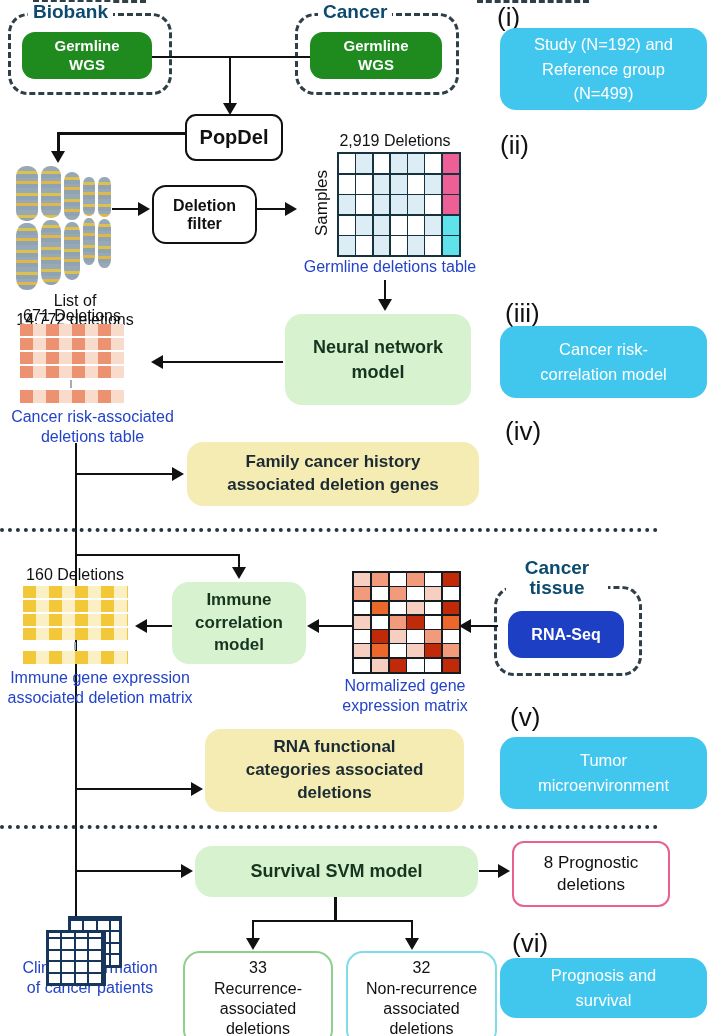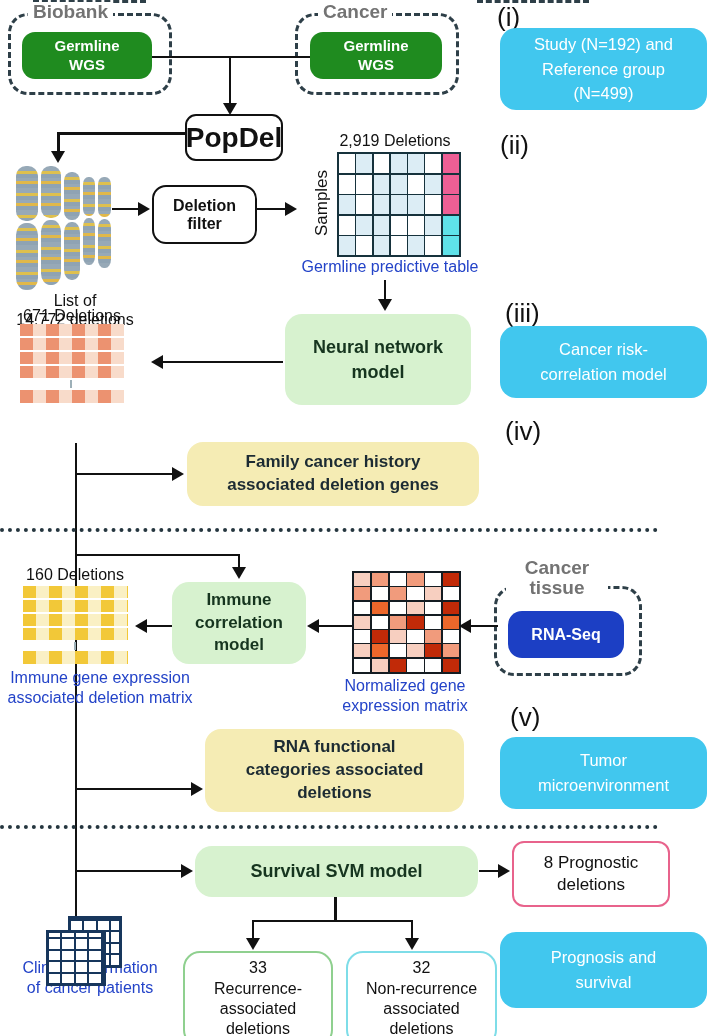--- a/index.html
+++ b/index.html
@@ -10,21 +10,21 @@
   
   .ln{position:absolute;background:#111;}
   .dot{position:absolute;border-top:4px dotted #25363f;}
   .cropdash{position:absolute;border-top:3.5px dashed #2e3f48;}
   .ah{position:absolute;width:0;height:0;border-style:solid;border-color:transparent;}
   .ar{border-width:7.5px 0 7.5px 12px;border-left-color:#111;}
   .al{border-width:7.5px 12px 7.5px 0;border-right-color:#111;}
   .ad{border-width:12px 7.5px 0 7.5px;border-top-color:#111;}
   
   .dashedbox{position:absolute;border:3px dashed #2e3f48;border-radius:20px;}
-  .grouplabel{position:absolute;color:#737373;font-weight:bold;font-size:19px;line-height:1.05;
+  .grouplabel{position:absolute;color:#0c4a6e;font-weight:bold;font-size:19px;line-height:1.05;
               background:#fff;padding:0 5px;z-index:3;text-align:center;}
   .greenbox{position:absolute;background:#1f8b1f;color:#fff;font-weight:bold;font-size:15px;
             line-height:1.25;border-radius:13px;z-index:2;}
   .wbox{position:absolute;background:#fff;border:2.5px solid #111;border-radius:11px;
         font-weight:bold;}
   .model{position:absolute;background:#d7f2cf;color:#16351f;font-weight:bold;font-size:18px;
          line-height:1.35;border-radius:17px;}
   .note{position:absolute;background:#f5ecb4;color:#1c2b33;font-weight:bold;font-size:17px;
         line-height:1.35;border-radius:16px;}
   .cyanbox{position:absolute;background:#41c7ee;color:#fff;font-size:16.5px;line-height:1.5;
@@ -74,21 +74,21 @@
 
   <div class="dashedbox" style="left:295px;top:13px;width:158px;height:76px;"></div>
   <div class="grouplabel" style="left:318px;top:2px;">Cancer</div>
   <div class="greenbox ctr pre" style="left:310px;top:32px;width:132px;height:47px;">Germline
 WGS</div>
 
   <div class="ln" style="left:152px;top:55.5px;width:158px;height:2.5px;"></div>
   <div class="ln" style="left:228.7px;top:57px;width:2.5px;height:48px;"></div>
   <div class="ah ad" style="left:222.5px;top:103px;"></div>
 
-  <div class="wbox ctr" style="left:185px;top:114px;width:94px;height:43px;font-size:28px;">PopDel</div>
+  <div class="wbox ctr" style="left:185px;top:114px;width:94px;height:43px;font-size:20px;">PopDel</div>
   <div class="ln" style="left:57px;top:132px;width:128px;height:2.5px;"></div>
   <div class="ln" style="left:57px;top:132px;width:2.5px;height:20px;"></div>
   <div class="ah ad" style="left:50.5px;top:151px;"></div>
 
   <div>
     <div class="chrom" style="left:16px;top:166px;width:22px;height:124px;">
         <div class="arm a1"></div>
         <div class="arm a2"></div>
       </div>
     <div class="chrom" style="left:41px;top:166px;width:20px;height:119px;">
@@ -150,33 +150,35 @@
       <div style="background: rgb(220, 237, 245);"></div>
       <div style="background: rgb(95, 226, 233);"></div>
       <div style="background: rgb(220, 237, 245);"></div>
       <div style="background: rgb(255, 255, 255);"></div>
       <div style="background: rgb(220, 237, 245);"></div>
       <div style="background: rgb(255, 255, 255);"></div>
       <div style="background: rgb(220, 237, 245);"></div>
       <div style="background: rgb(255, 255, 255);"></div>
       <div style="background: rgb(95, 226, 233);"></div>
     </div>
-  <div class="bluecap" style="left:295px;top:257px;width:190px;">Germline predictive table</div>
+  <div class="bluecap" style="left:295px;top:257px;width:190px;">Germline deletions table</div>
 
   <div class="ln" style="left:383.7px;top:280px;width:2.5px;height:20px;"></div>
   <div class="ah ad" style="left:377.5px;top:299px;"></div>
   <div class="model ctr pre" style="left:285px;top:314px;width:186px;height:91px;">Neural network
 model</div>
   <div class="ln" style="left:162px;top:360.7px;width:121px;height:2.5px;"></div>
   <div class="ah al" style="left:151px;top:354.5px;"></div>
 
   <div class="blktitle" style="left:12px;top:306px;width:120px;">671 Deletions</div>
   <div class="stripes s671" style="left:20px;top:324px;width:104px;height:54px;"></div>
   <div class="tick" style="left:70px;top:380px;"></div>
   <div class="stripes s671b" style="left:20px;top:390px;width:104px;height:13px;"></div>
+  <div class="bluecap pre" style="left:0;top:407px;width:185px;">Cancer risk-associated
+deletions table</div>
 
   <div class="ln" style="left:74.7px;top:443px;width:2.5px;height:477px;"></div>
 
   <div class="ln" style="left:76px;top:472.7px;width:98px;height:2.5px;"></div>
   <div class="ah ar" style="left:172px;top:466.5px;"></div>
   <div class="note ctr pre" style="left:187px;top:442px;width:292px;height:64px;">Family cancer history
 associated deletion genes</div>
 
   <div class="dot" style="left:0;top:528px;width:658px;"></div>
 
@@ -302,16 +304,16 @@
   <div class="cyanbox ctr pre" style="left:500px;top:326px;width:207px;height:72px;">Cancer risk-
 correlation model</div>
 
   <div class="stagenum" style="left:505px;top:416px;">(iv)</div>
 
   <div class="stagenum" style="left:510px;top:702px;">(v)</div>
   <div class="cyanbox ctr pre" style="left:500px;top:737px;width:207px;height:72px;">Tumor
 microenvironment</div>
 
   <div class="stagenum" style="left:512px;top:928px;">(vi)</div>
-  <div class="cyanbox ctr pre" style="left:500px;top:932px;width:207px;height:76px;">Prognosis and
+  <div class="cyanbox ctr pre" style="left:500px;top:958px;width:207px;height:60px;">Prognosis and
 survival</div>
 
 </div>
 
 </body></html>

